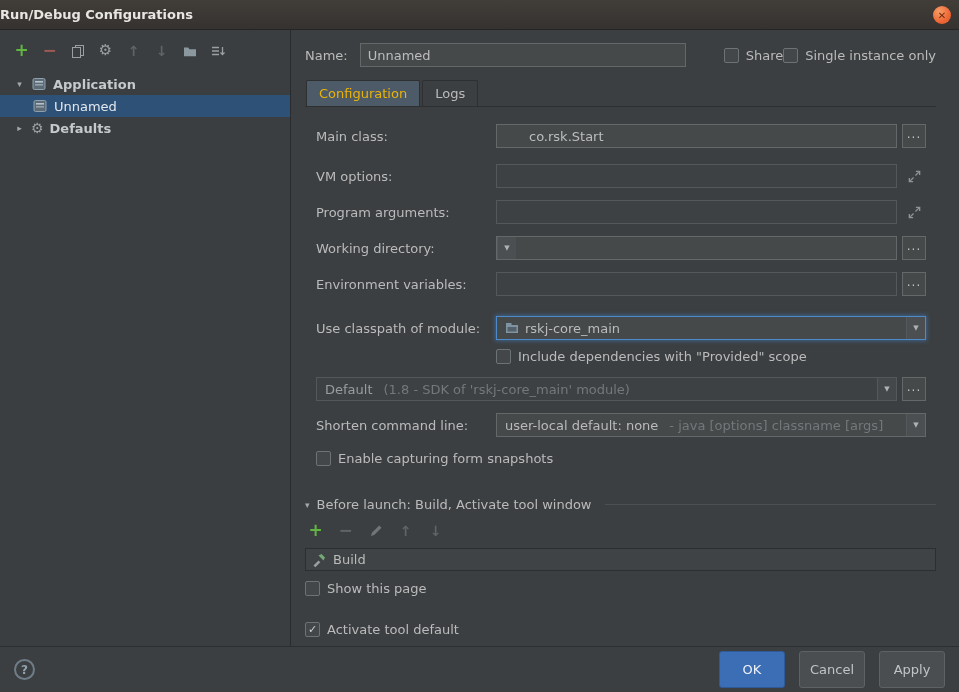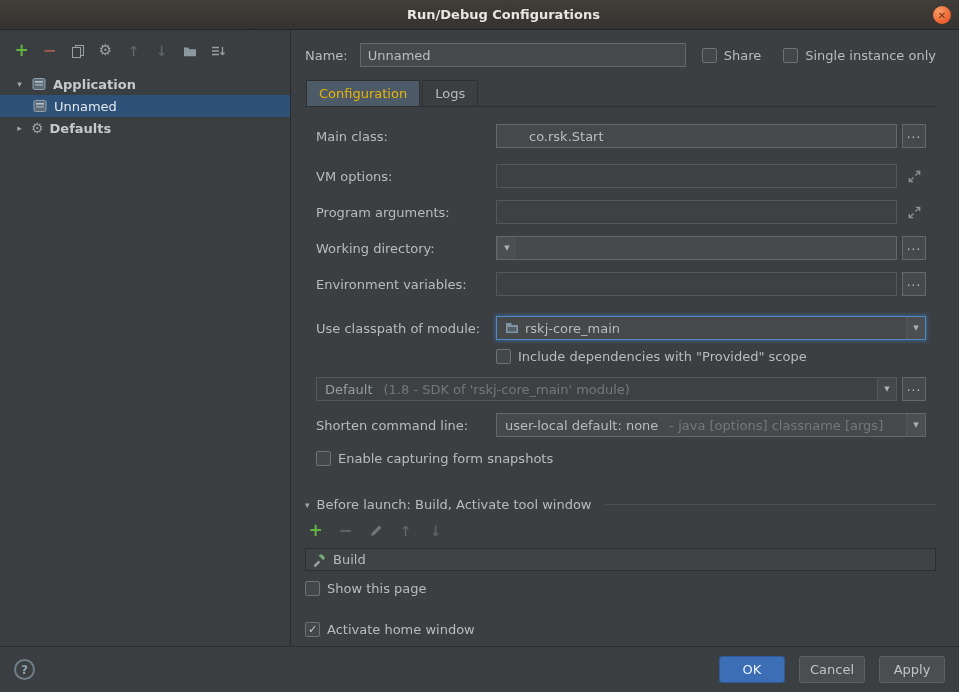--- a/index.html
+++ b/index.html
@@ -10,22 +10,22 @@
     font-family:"DejaVu Sans","Liberation Sans",sans-serif;
     font-size:13px;
   }
   .window { width:959px; height:692px; display:flex; flex-direction:column; }
 
   
   .titlebar {
     flex:none; height:30px; position:relative;
     background:linear-gradient(#413d38,#363230);
     border-bottom:1px solid #272523;
-    display:flex; align-items:center; justify-content:center;
-    color:#e8e6e2; font-weight:bold;padding-left:48px;
+    display:flex; align-items:center; justify-content:flex-start;
+    color:#e8e6e2; font-weight:bold;
   }
   .close-btn {
     position:absolute; right:8px; top:6px; width:18px; height:18px;
     border-radius:50%;
     background:radial-gradient(circle at 35% 30%, #f79d66, #ee6332 65%);
     color:#6d2c0e; font-size:10px; font-weight:bold;
     display:flex; align-items:center; justify-content:center;
   }
 
   
@@ -56,21 +56,21 @@
   
   .name-row { display:flex; align-items:center; height:26px; margin:2px 0 12px 0; }
   .name-row .nlabel { margin-right:12px; }
   .input {
     background:#45494a; border:1px solid #646868; color:#bdbdbd;
     height:24px; padding:0 7px; font:inherit; outline:none;
   }
   .name-input { width:326px; }
   .input.full { width:100%;padding-left:32px; }
   .input.dim { background:#3e4143; border-color:#54585a; }
-  .cb-group { margin-left:auto; display:flex; align-items:flex-start; gap:22px; }
+  .cb-group { margin-left:auto; display:flex; align-items:flex-start; }
   .cb { display:inline-flex; align-items:center; gap:7px; white-space:nowrap; }
   .cb .box {
     width:15px; height:15px; flex:none; border:1px solid #6d7274; background:#43474a;
     border-radius:2px; display:inline-flex; align-items:center; justify-content:center;
     font-size:11px; color:#ced3d7;
   }
 
   
   .tabs { display:flex; align-items:flex-end; border-bottom:1px solid #2d2f30; padding-left:1px; }
   .tab {
@@ -129,21 +129,21 @@
     flex:none; height:46px; display:flex; align-items:center;
     padding:0 14px; border-top:1px solid #2c2e2f; background:#3c3f41;
   }
   .help {
     width:21px; height:21px; border-radius:50%; border:2px solid #6f7d88;
     color:#90a3b1; font-size:12px; font-weight:bold;
     display:flex; align-items:center; justify-content:center;
   }
   .btns { margin-left:auto; display:flex; gap:14px; }
   .btn {
-    min-width:66px; height:27px; padding:0 8px; border-radius:3px;
+    min-width:66px; height:37px; padding:0 8px; border-radius:3px;
     background:#4a4e51; border:1px solid #5e6264; color:#c1c4c6;
     display:flex; align-items:center; justify-content:center;
   }
   .btn.primary { background:#3b6eb5; border-color:#2f5a99; color:#eef2f7; }
 </style>
 </head>
 <body>
 
 <div class="window">
 
@@ -409,21 +409,21 @@
 
         <div class="bl-cbs">
           <span class="cb">
             <span class="box"></span>
             <span>Show this page</span>
           </span>
           <span class="cb">
             <span class="box">
                 <span>✓</span>
               </span>
-            <span>Activate home window</span>
+            <span>Activate tool default</span>
           </span>
         </div>
       </div>
 
     </div>
   </div>
 
   <div class="footer">
     <div class="help">
         <span>?</span>

